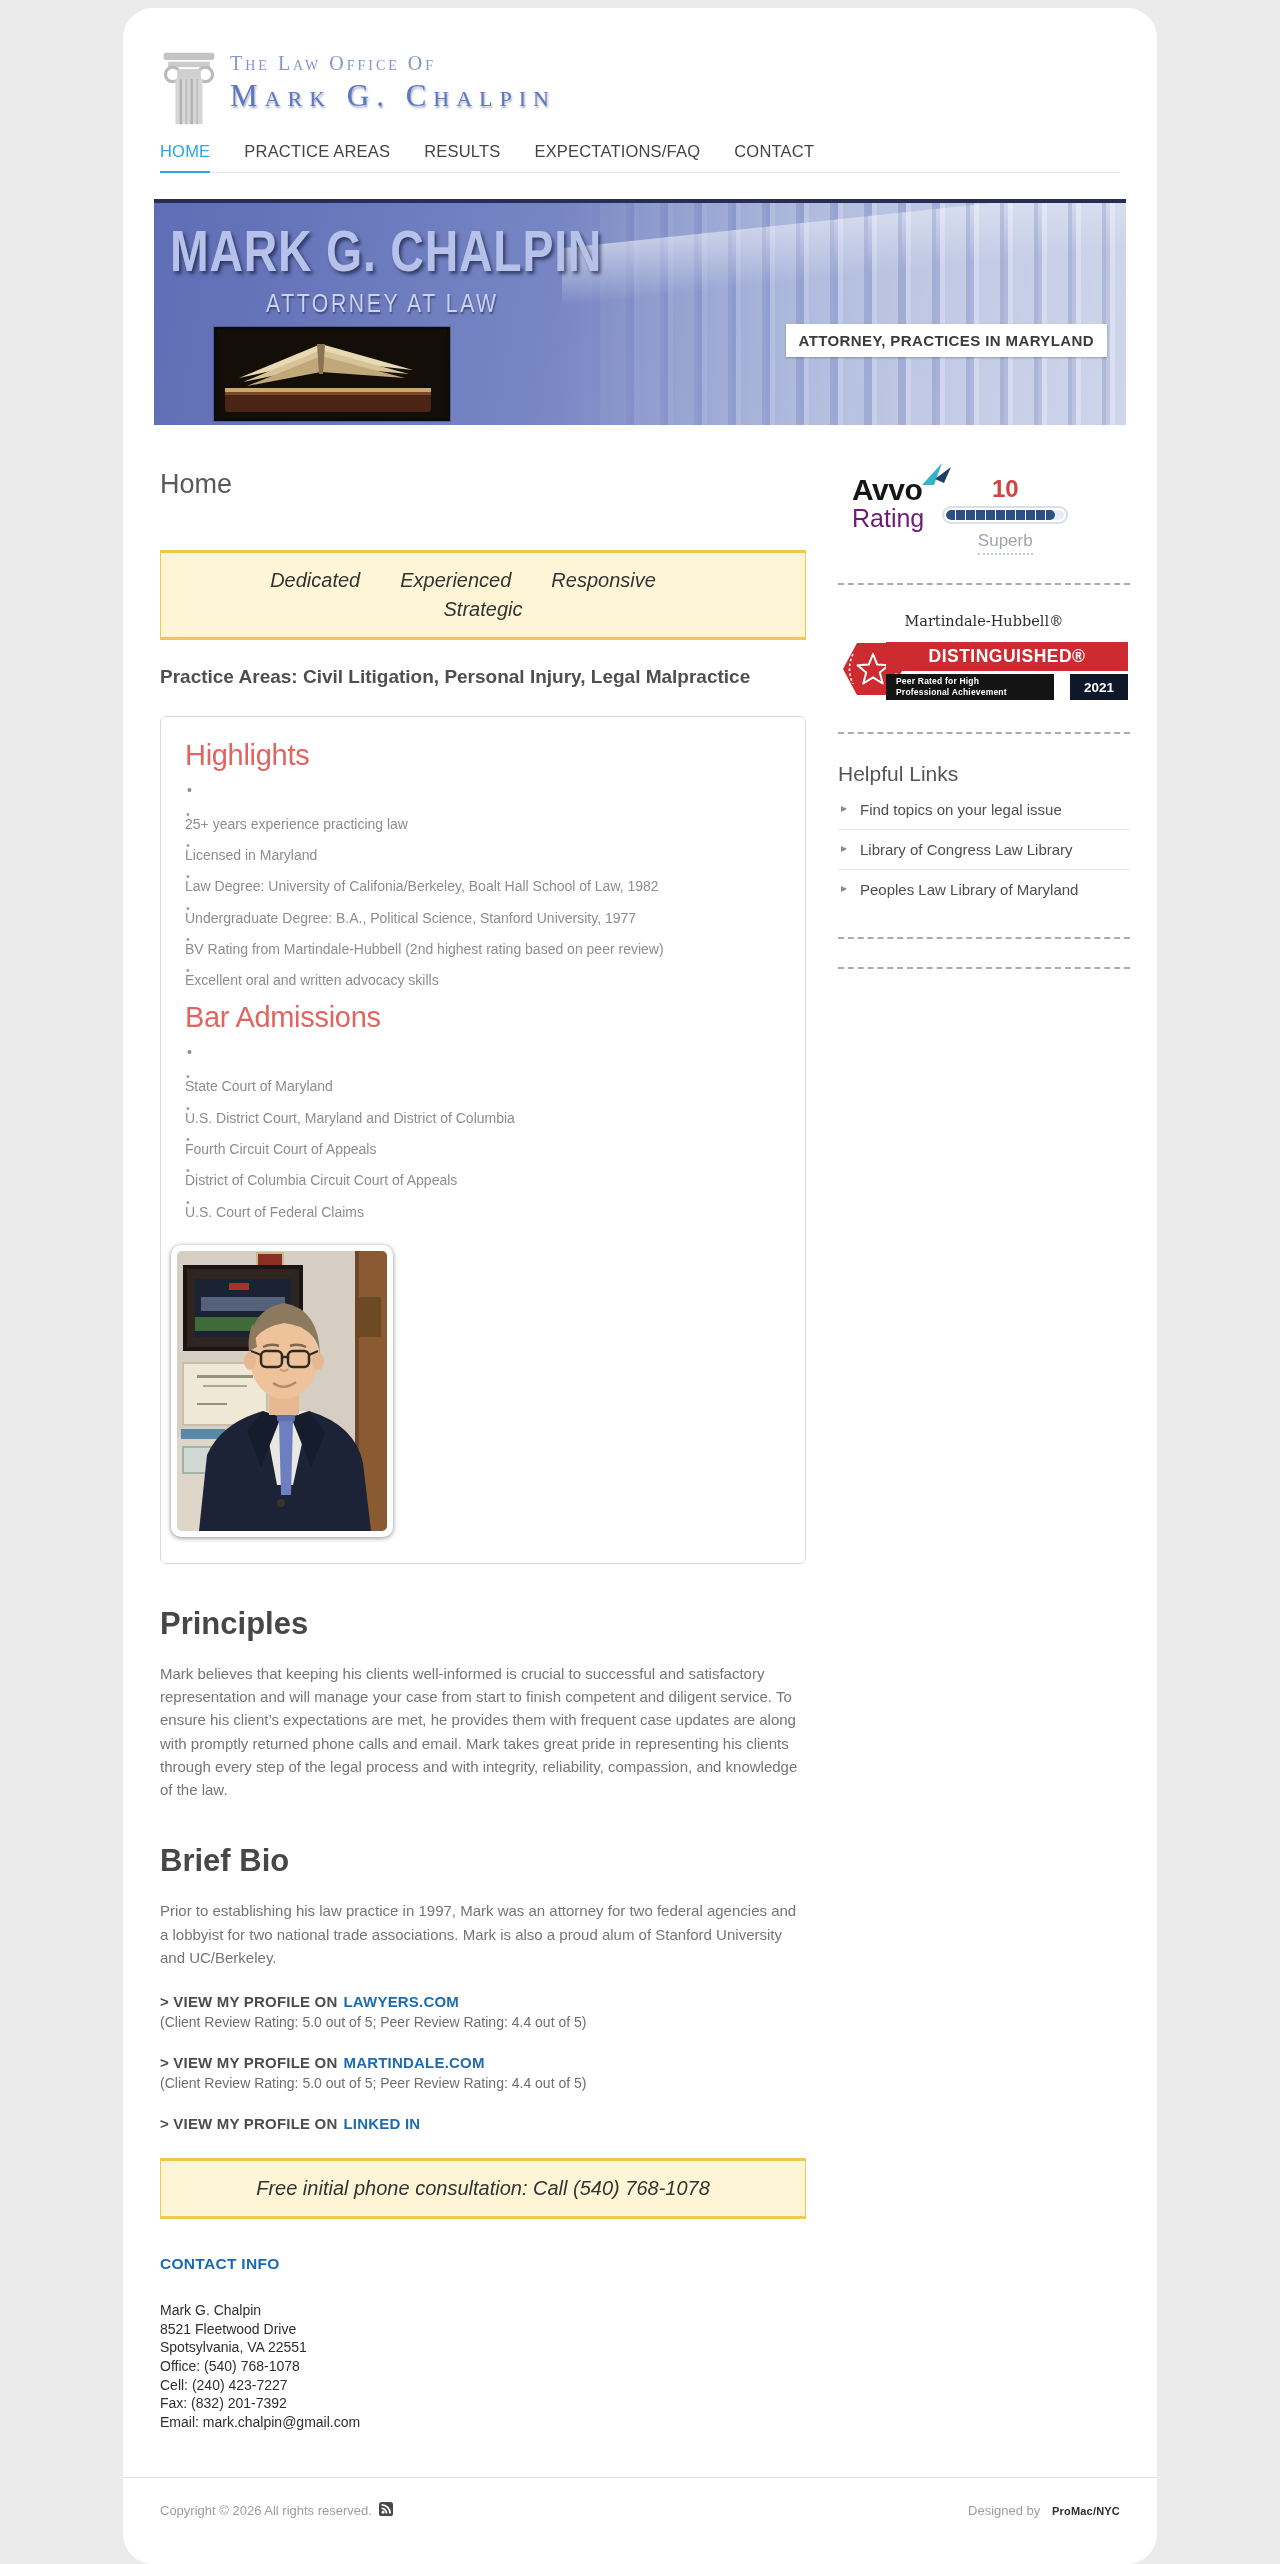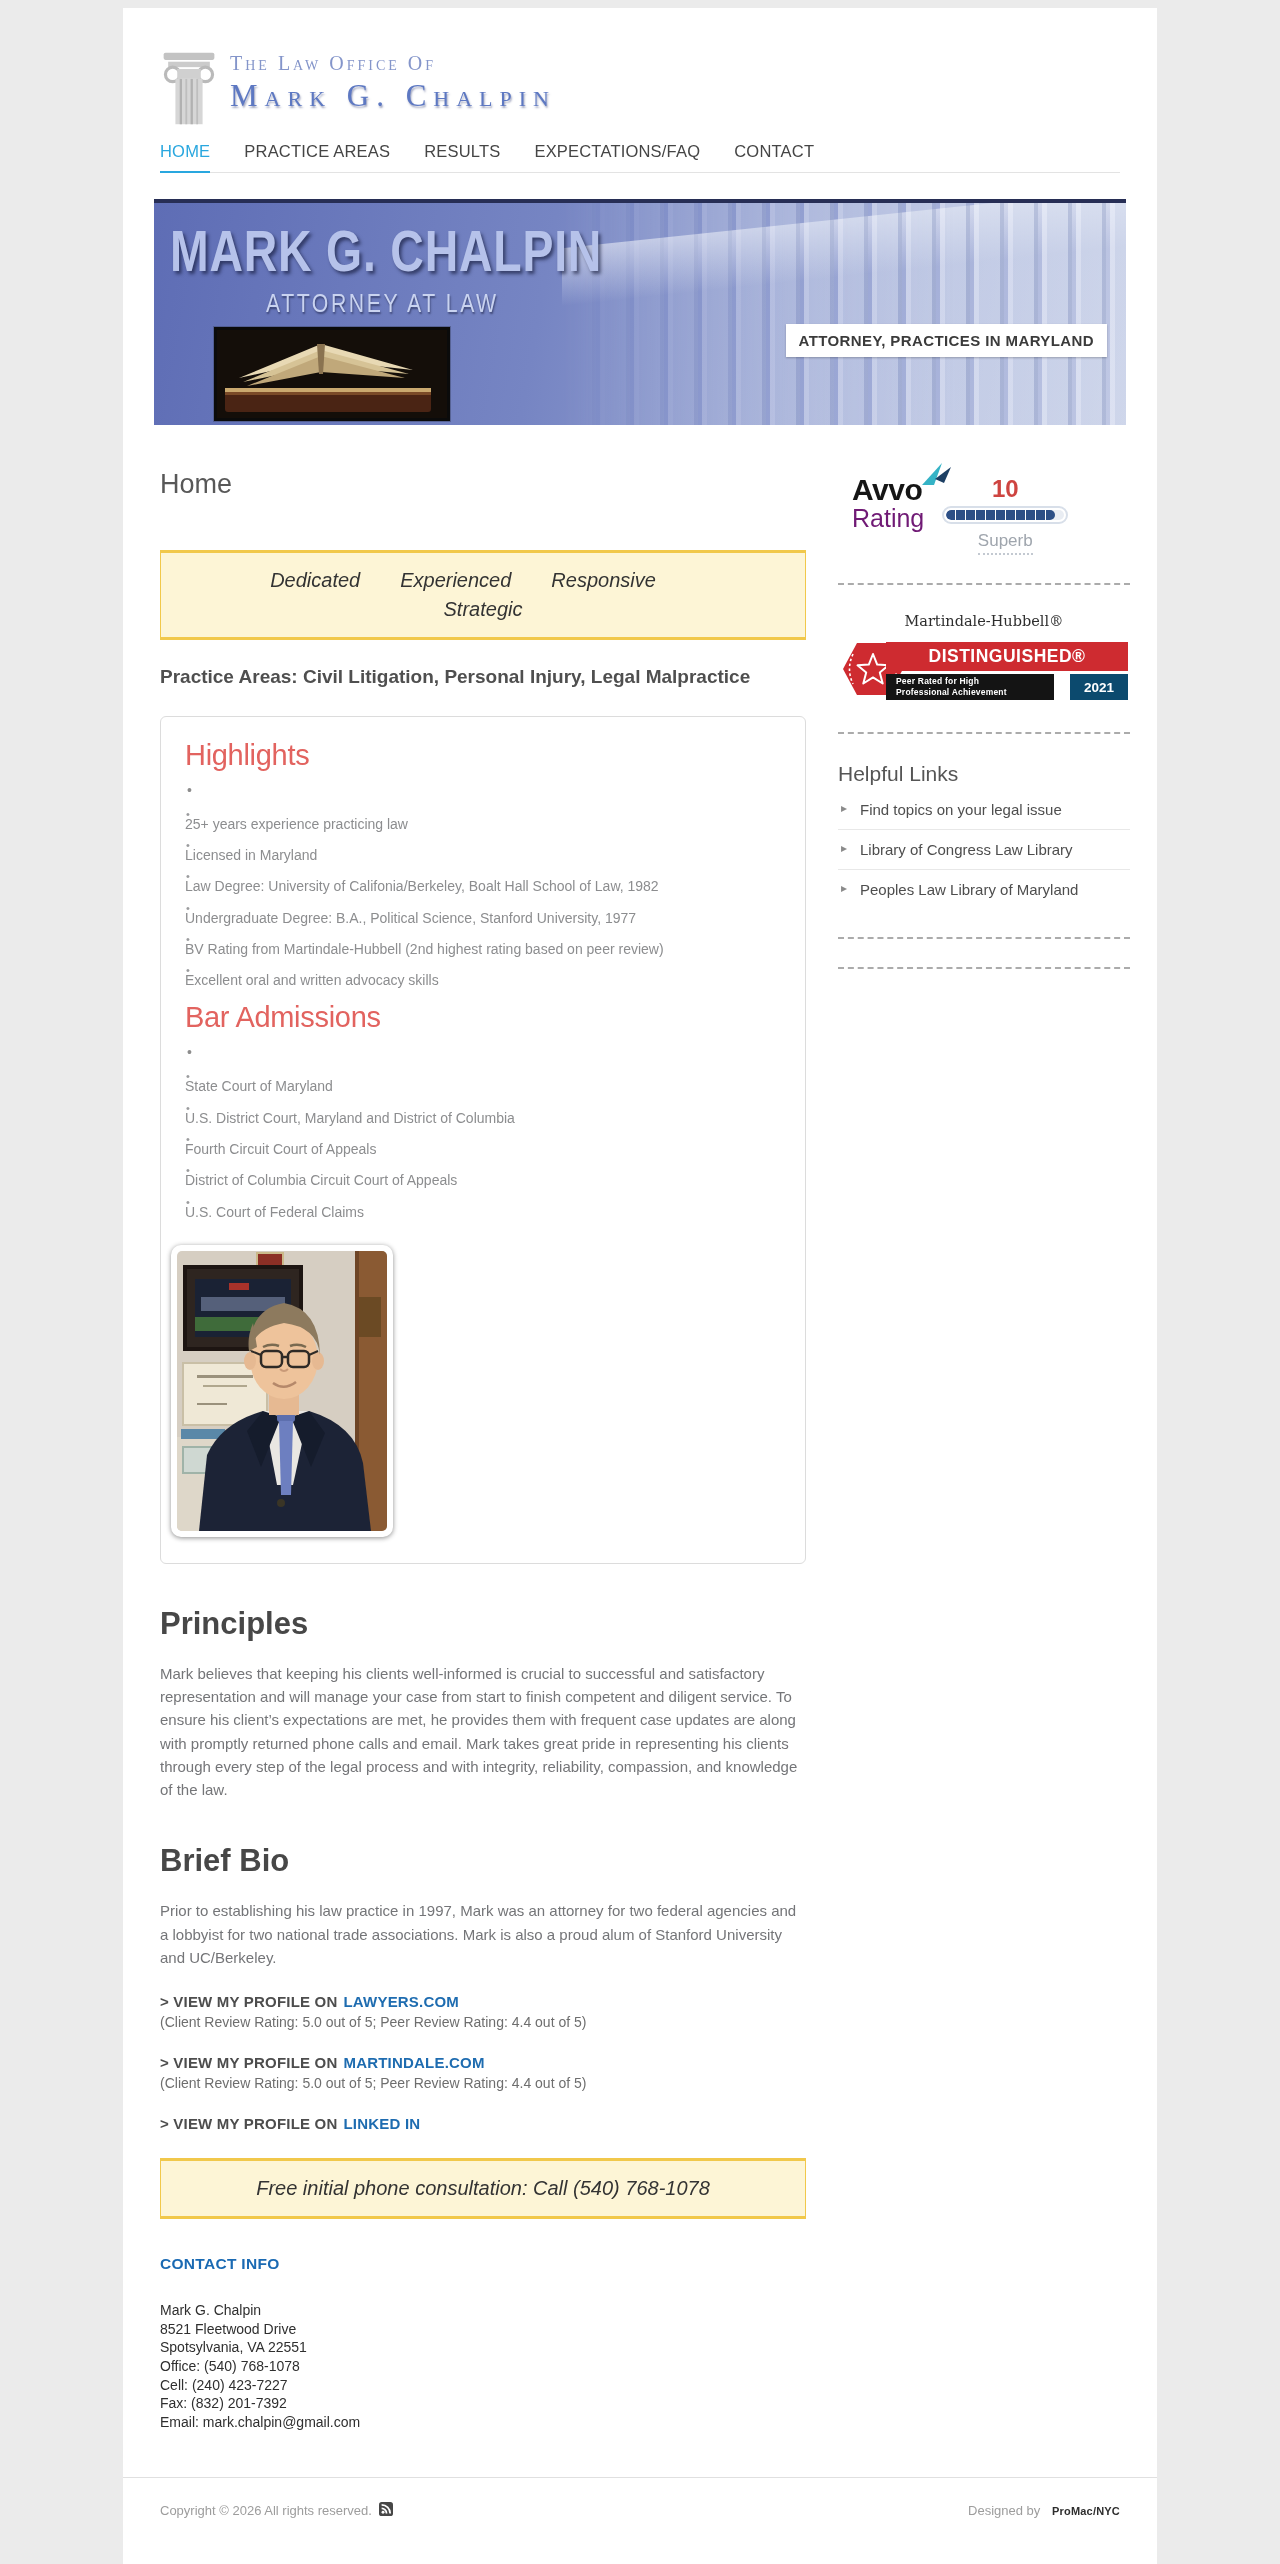--- a/index.html
+++ b/index.html
@@ -2,21 +2,21 @@
 <html><head>
 <meta charset="utf-8">
 <style>
   * { box-sizing: border-box; }
   html,body { margin:0; padding:0; }
   body {
     width:1280px; height:2564px; overflow:hidden;
     background:#ebebeb;
     font-family:"Liberation Sans", sans-serif;
   }
-  .page { width:1034px; margin:8px auto 0; background:#fff; min-height:2556px; position:relative; }
+  .page { width:1034px; margin:8px auto 0; background:#fff; min-height:2556px; position:relative;border-radius:30px; }
 
   
   .header { padding:40px 37px 0; }
   .logo-row { display:flex; align-items:flex-start; gap:12px; cursor:pointer; }
   .col-icon svg { display:block; }
   .logo-text { padding-top:4px; }
   .logo-small {
     font-family:"Liberation Serif", serif; font-variant:small-caps;
     font-size:20px; letter-spacing:3px; color:#8495ca;
   }
@@ -128,21 +128,21 @@
     position:absolute; left:46px; right:0; top:8px; height:29px; background:#ce2b30;
     color:#fff; font-weight:bold; font-size:17.5px; letter-spacing:.5px;
     display:flex; align-items:center; justify-content:center;
   }
   .mh-bottom { position:absolute; left:46px; right:0; top:40px; height:26px; display:flex; gap:16px; }
   .mh-peer {
     flex:1; background:#141414; color:#fff; font-size:8.5px; font-weight:bold;
     line-height:1.25; display:flex; flex-direction:column; justify-content:center;
     padding-left:10px; letter-spacing:.2px;
   }
-  .mh-year { width:58px; background:#0c4a6e; color:#fff; font-size:13.5px; font-weight:bold; display:flex; align-items:center; justify-content:center; }
+  .mh-year { width:58px; background:#0f172a; color:#fff; font-size:13.5px; font-weight:bold; display:flex; align-items:center; justify-content:center; }
   .links-title { font-size:21px; font-weight:400; color:#555; margin:0 0 4px; }
   .link-item { position:relative; padding:11px 0 11px 22px; font-size:15px; color:#4e4e4e; border-bottom:1px solid #e8e8e8; cursor:pointer; }
   .link-item:last-child { border-bottom:none; }
   .link-item .arrow { position:absolute; left:3px; top:11px; color:#8a8a8a; font-size:12px; }
   .side-note { font-style:italic; font-size:14px; color:#6a6a6a; line-height:1.5; padding:0 2px; }
 
   
   .footer {
     margin-top:46px; border-top:1px solid #e0e0e0; padding:24px 37px 0;
     display:flex; justify-content:space-between; align-items:center;

